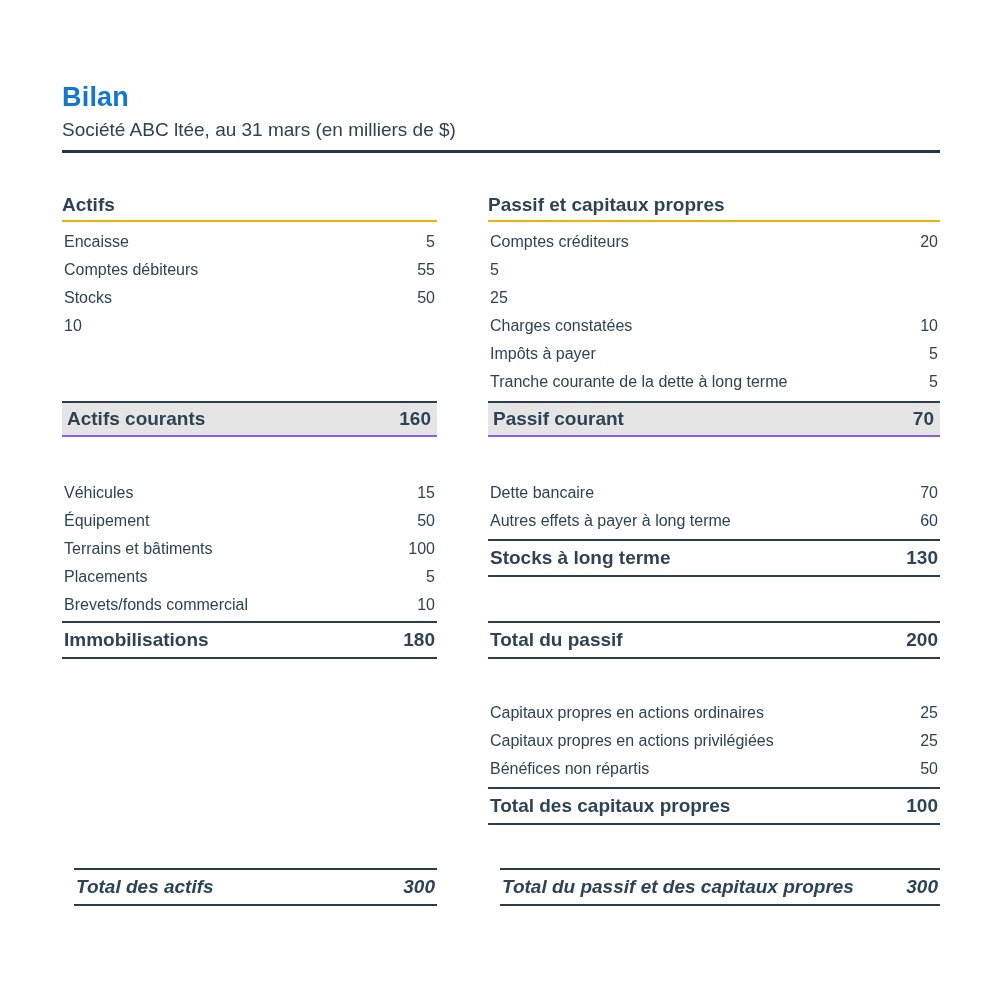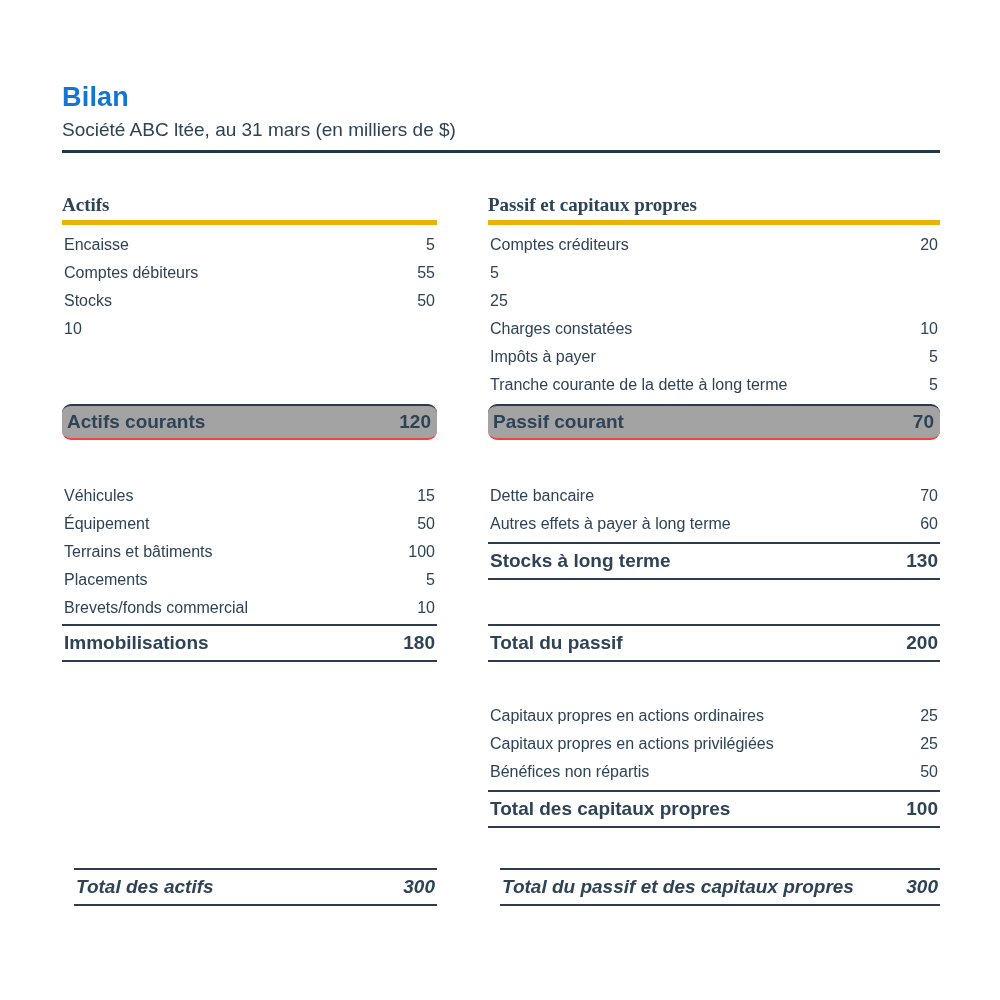--- a/index.html
+++ b/index.html
@@ -44,46 +44,44 @@
     height: 715px;
   }
   .col-left  { left: 62px;  width: 375px; }
   .col-right { left: 488px; width: 452px; }
   .section-header {
     margin: 0;
     font-size: 19px;
     line-height: 23px;
     font-weight: bold;
     padding-bottom: 4px;
-    border-bottom: 5px solid #eab308;
+    border-bottom: 2px solid #eab308;
     color: #2e4356;
-    font-family: Liberation Serif, serif;
   }
   .rows { margin-top: 6px; }
   .row {
     display: flex;
     justify-content: space-between;
     align-items: center;
     height: 28px;
     font-size: 16px;
     padding: 0 2px;
   }
   .row .val { text-align: right; }
   .highlight-row {
     display: flex;
     justify-content: space-between;
     align-items: center;
     height: 32px;
     font-size: 19px;
     font-weight: bold;
-    background: #a3a3a3;
+    background: #e5e5e5;
     border-top: 2px solid #2b3c4e;
-    border-bottom: 2px solid #ef4444;
+    border-bottom: 2px solid #8b5cf6;
     padding: 0 6px 0 5px;
-    border-radius: 9px;
   }
   .total-row {
     display: flex;
     justify-content: space-between;
     align-items: center;
     height: 34px;
     font-size: 19px;
     font-weight: bold;
     border-top: 2px solid #2b3c4e;
     border-bottom: 2px solid #2b3c4e;
@@ -131,21 +129,21 @@
         <span class="lbl">Stocks</span>
         <span class="val">50</span>
       </div>
       <div class="row">
         <span class="val">10</span>
       </div>
     </div>
 
     <div class="highlight-row mt-hl-left">
       <span class="lbl">Actifs courants</span>
-      <span class="val">120</span>
+      <span class="val">160</span>
     </div>
 
     <div class="rows mt-group">
       <div class="row">
         <span class="lbl">Véhicules</span>
         <span class="val">15</span>
       </div>
       <div class="row">
         <span class="lbl">Équipement</span>
         <span class="val">50</span>

